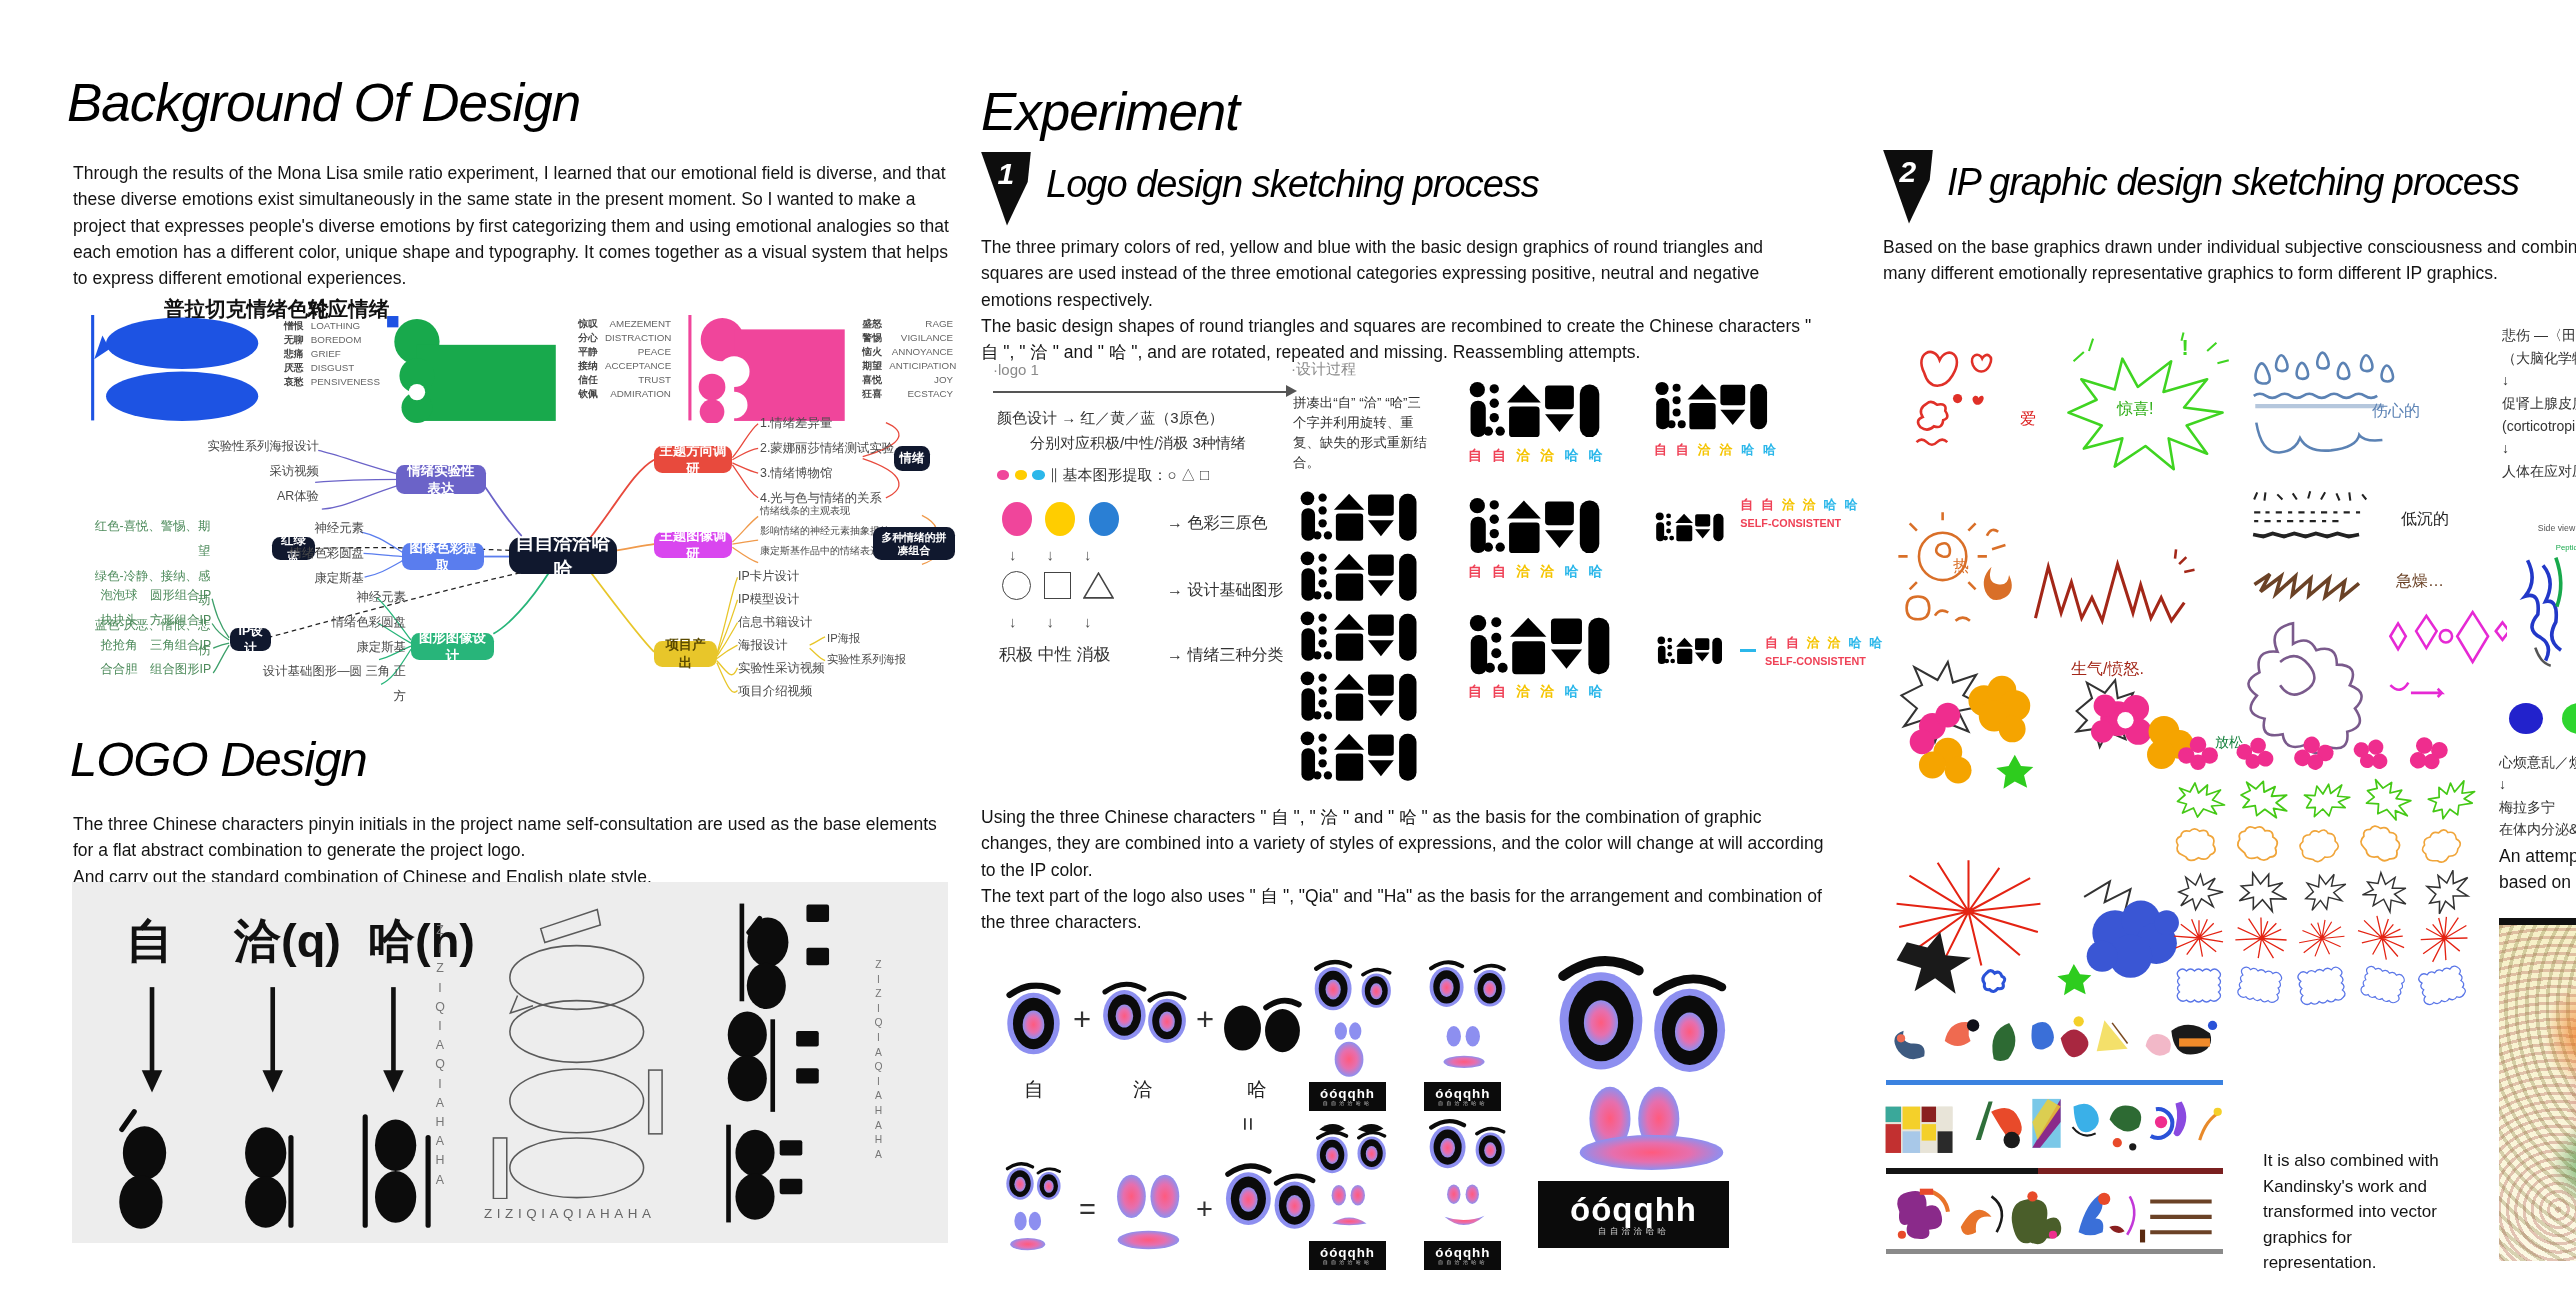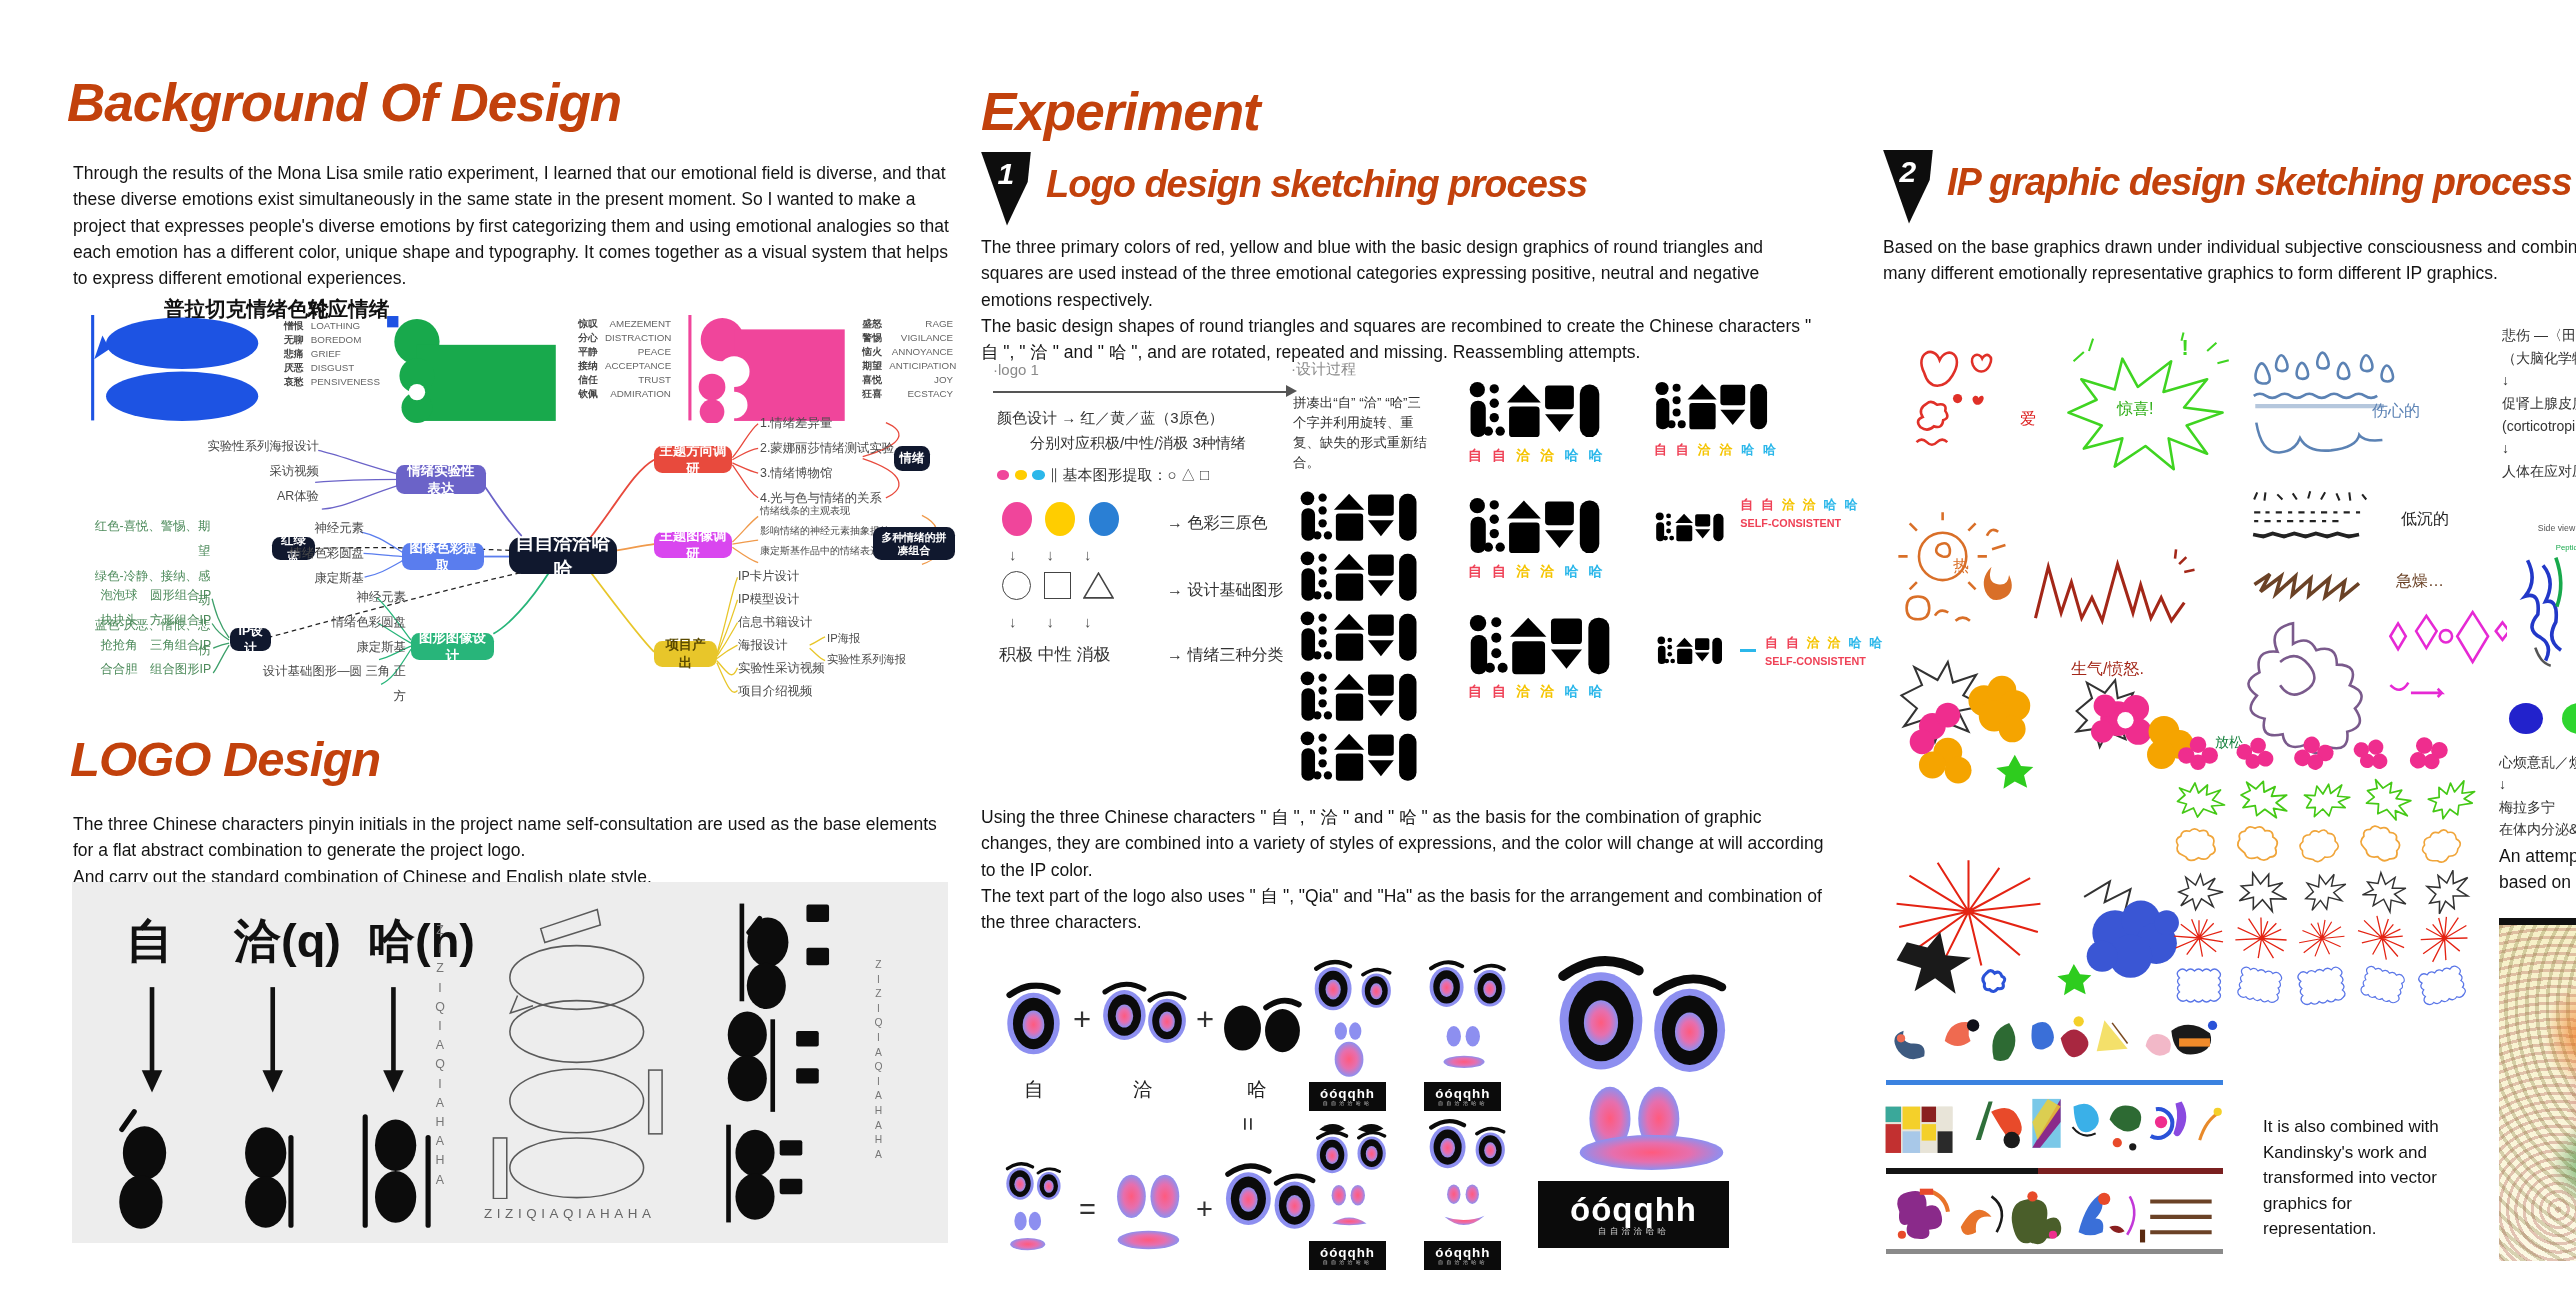--- a/index.html
+++ b/index.html
@@ -1,19 +1,19 @@
 <!DOCTYPE html>
 <html style="font-size:8.2px"><head>
 <meta charset="utf-8">
 <style>
   html,body{margin:0;padding:0;background:#fff}
   #canvas{position:relative;width:3681px;height:1301px;background:#fff;overflow:hidden;
     font-family:"Liberation Sans",sans-serif;color:#111}
   .abs{position:absolute}
-  .title{font-weight:700;font-style:italic;letter-spacing:-1px;color:#c2410c}
+  .title{font-weight:400;font-style:italic;letter-spacing:-1px;color:#000000}
   .body{font-size:17.5px;line-height:1.5;color:#141414}
   .pre{white-space:pre-line}
   .hand{color:#333;font-size:15px;line-height:1.45}
   .gray{color:#8a8a8a}
   .panel{background:#ededed}
   .vtext{writing-mode:vertical-rl;text-orientation:upright;color:#777;letter-spacing:5.2px}
   .mm-node{position:absolute;color:#fff;font-weight:700;border-radius:8.2px;display:flex;
     align-items:center;justify-content:center;text-align:center;font-size:13.4px;padding:3.1px 5.2px;box-sizing:border-box}
   .leafs{position:absolute;font-size:12.4px;line-height:2.0;color:#4a4a4a;white-space:pre-line}
   .leafs.grn{color:#4c8a5a}
@@ -843,21 +843,21 @@
         <circle cx="330" cy="105" r="8" fill="#ef2d8e"></circle>
     <path d="M380,100 q15,-60 45,-75 q8,30 -12,48 q20,0 14,27 q-25,12 -47,0Z" fill="#3a6fd8"></path>
     <circle cx="430" cy="35" r="12" fill="#e84a2a"></circle>
         <path d="M440,90 q18,-8 30,8 q-16,10 -30,-8Z" fill="#8a2020"></path>
     <path d="M480,30 q20,35 -5,75" stroke="#c238d8" stroke-width="5" fill="none"></path>
     <rect x="500" y="95" width="10" height="25" fill="#5a2a10"></rect>
     <path d="M520,40 h120 M520,70 h120 M520,100 h120" stroke="#6b4226" stroke-width="8"></path>
   </g>
 </svg>
 <div class="abs" style="left:1886px;top:1249px;width:337px;height:5.2px;background:#8a8a8a"></div>
-<div class="abs body" style="left:2263px;top:1114px;width:206px;font-size:17px">It is also combined with Kandinsky's work and transformed into vector graphics for representation.</div>
+<div class="abs body" style="left:2263px;top:1148px;width:206px;font-size:17px">It is also combined with Kandinsky's work and transformed into vector graphics for representation.</div>
 
 <div class="abs hand pre" style="left:2502px;top:324px;font-size:14px;line-height:1.62;width:289px">悲伤 —〈田鼠实验〉
 （大脑化学物质）
 ↓
 促肾上腺皮质激素释放因子
 (corticotropin-relasing factor)
 ↓
 人体在应对压力时释放的神经肽素</div>
 <div class="abs imgbox" style="left:2507px;top:519px;width:216px;height:170px;background:#fff">
   <svg width="216" height="170" viewBox="0 0 420 330">

